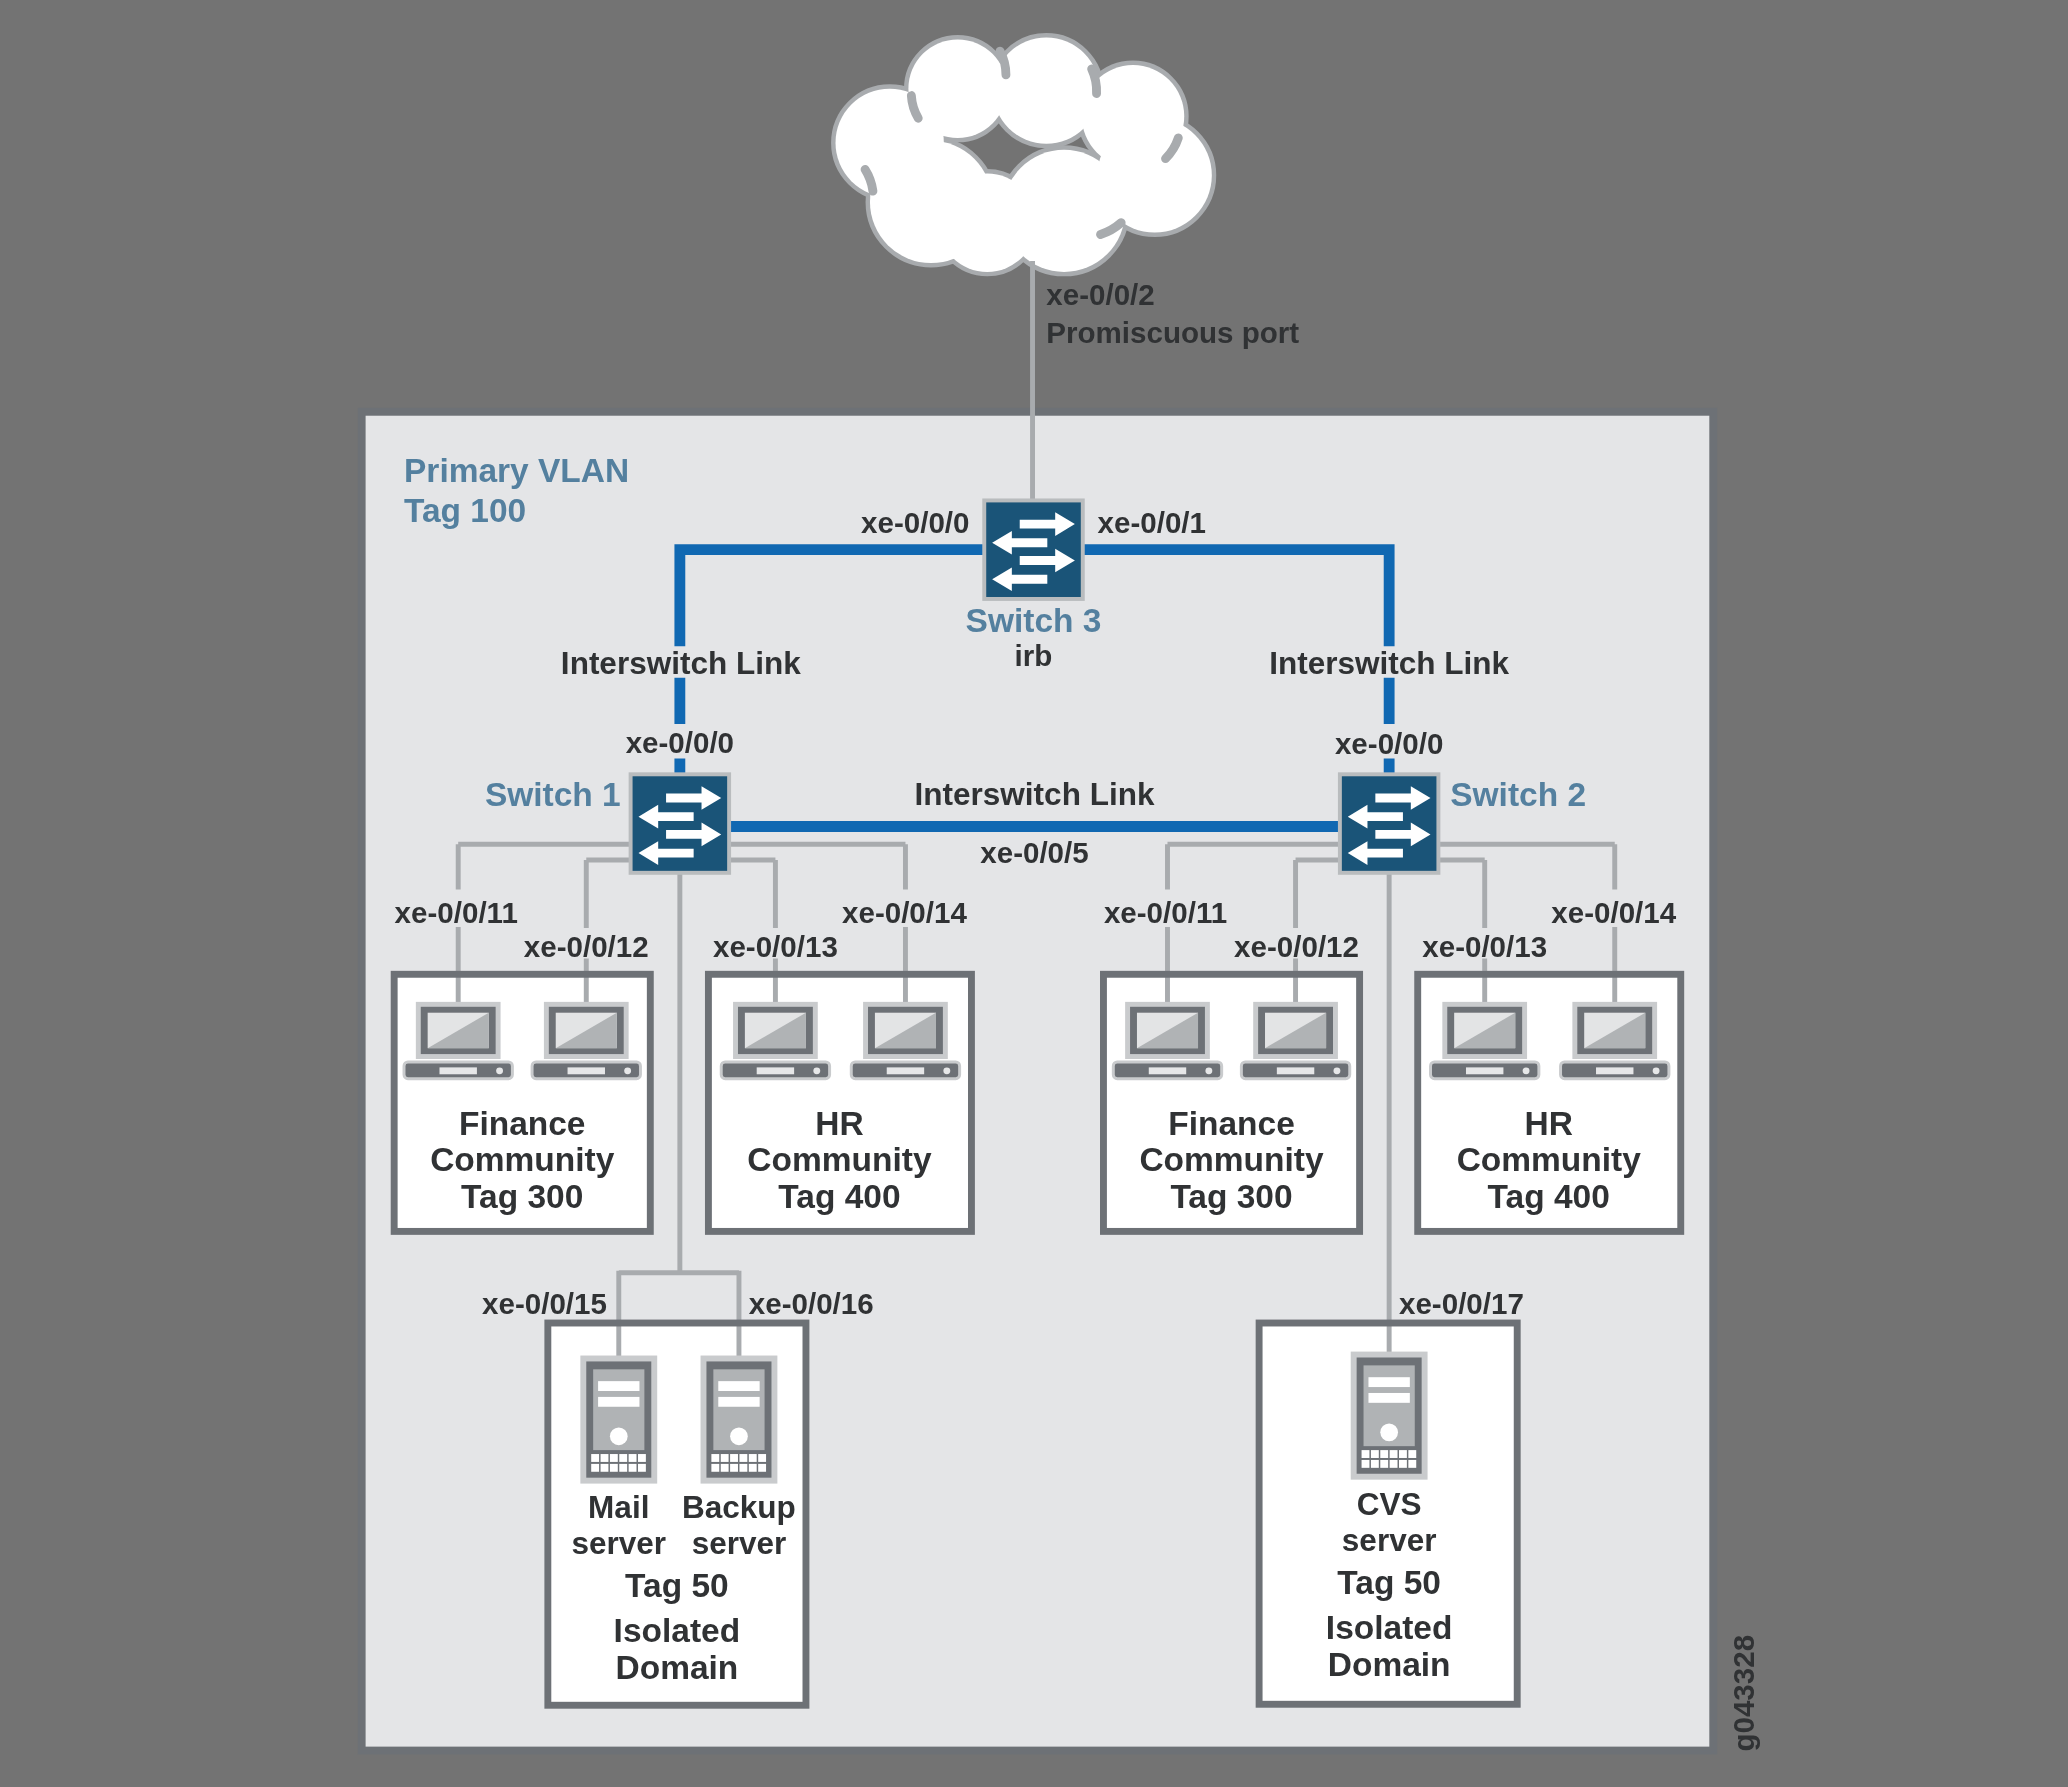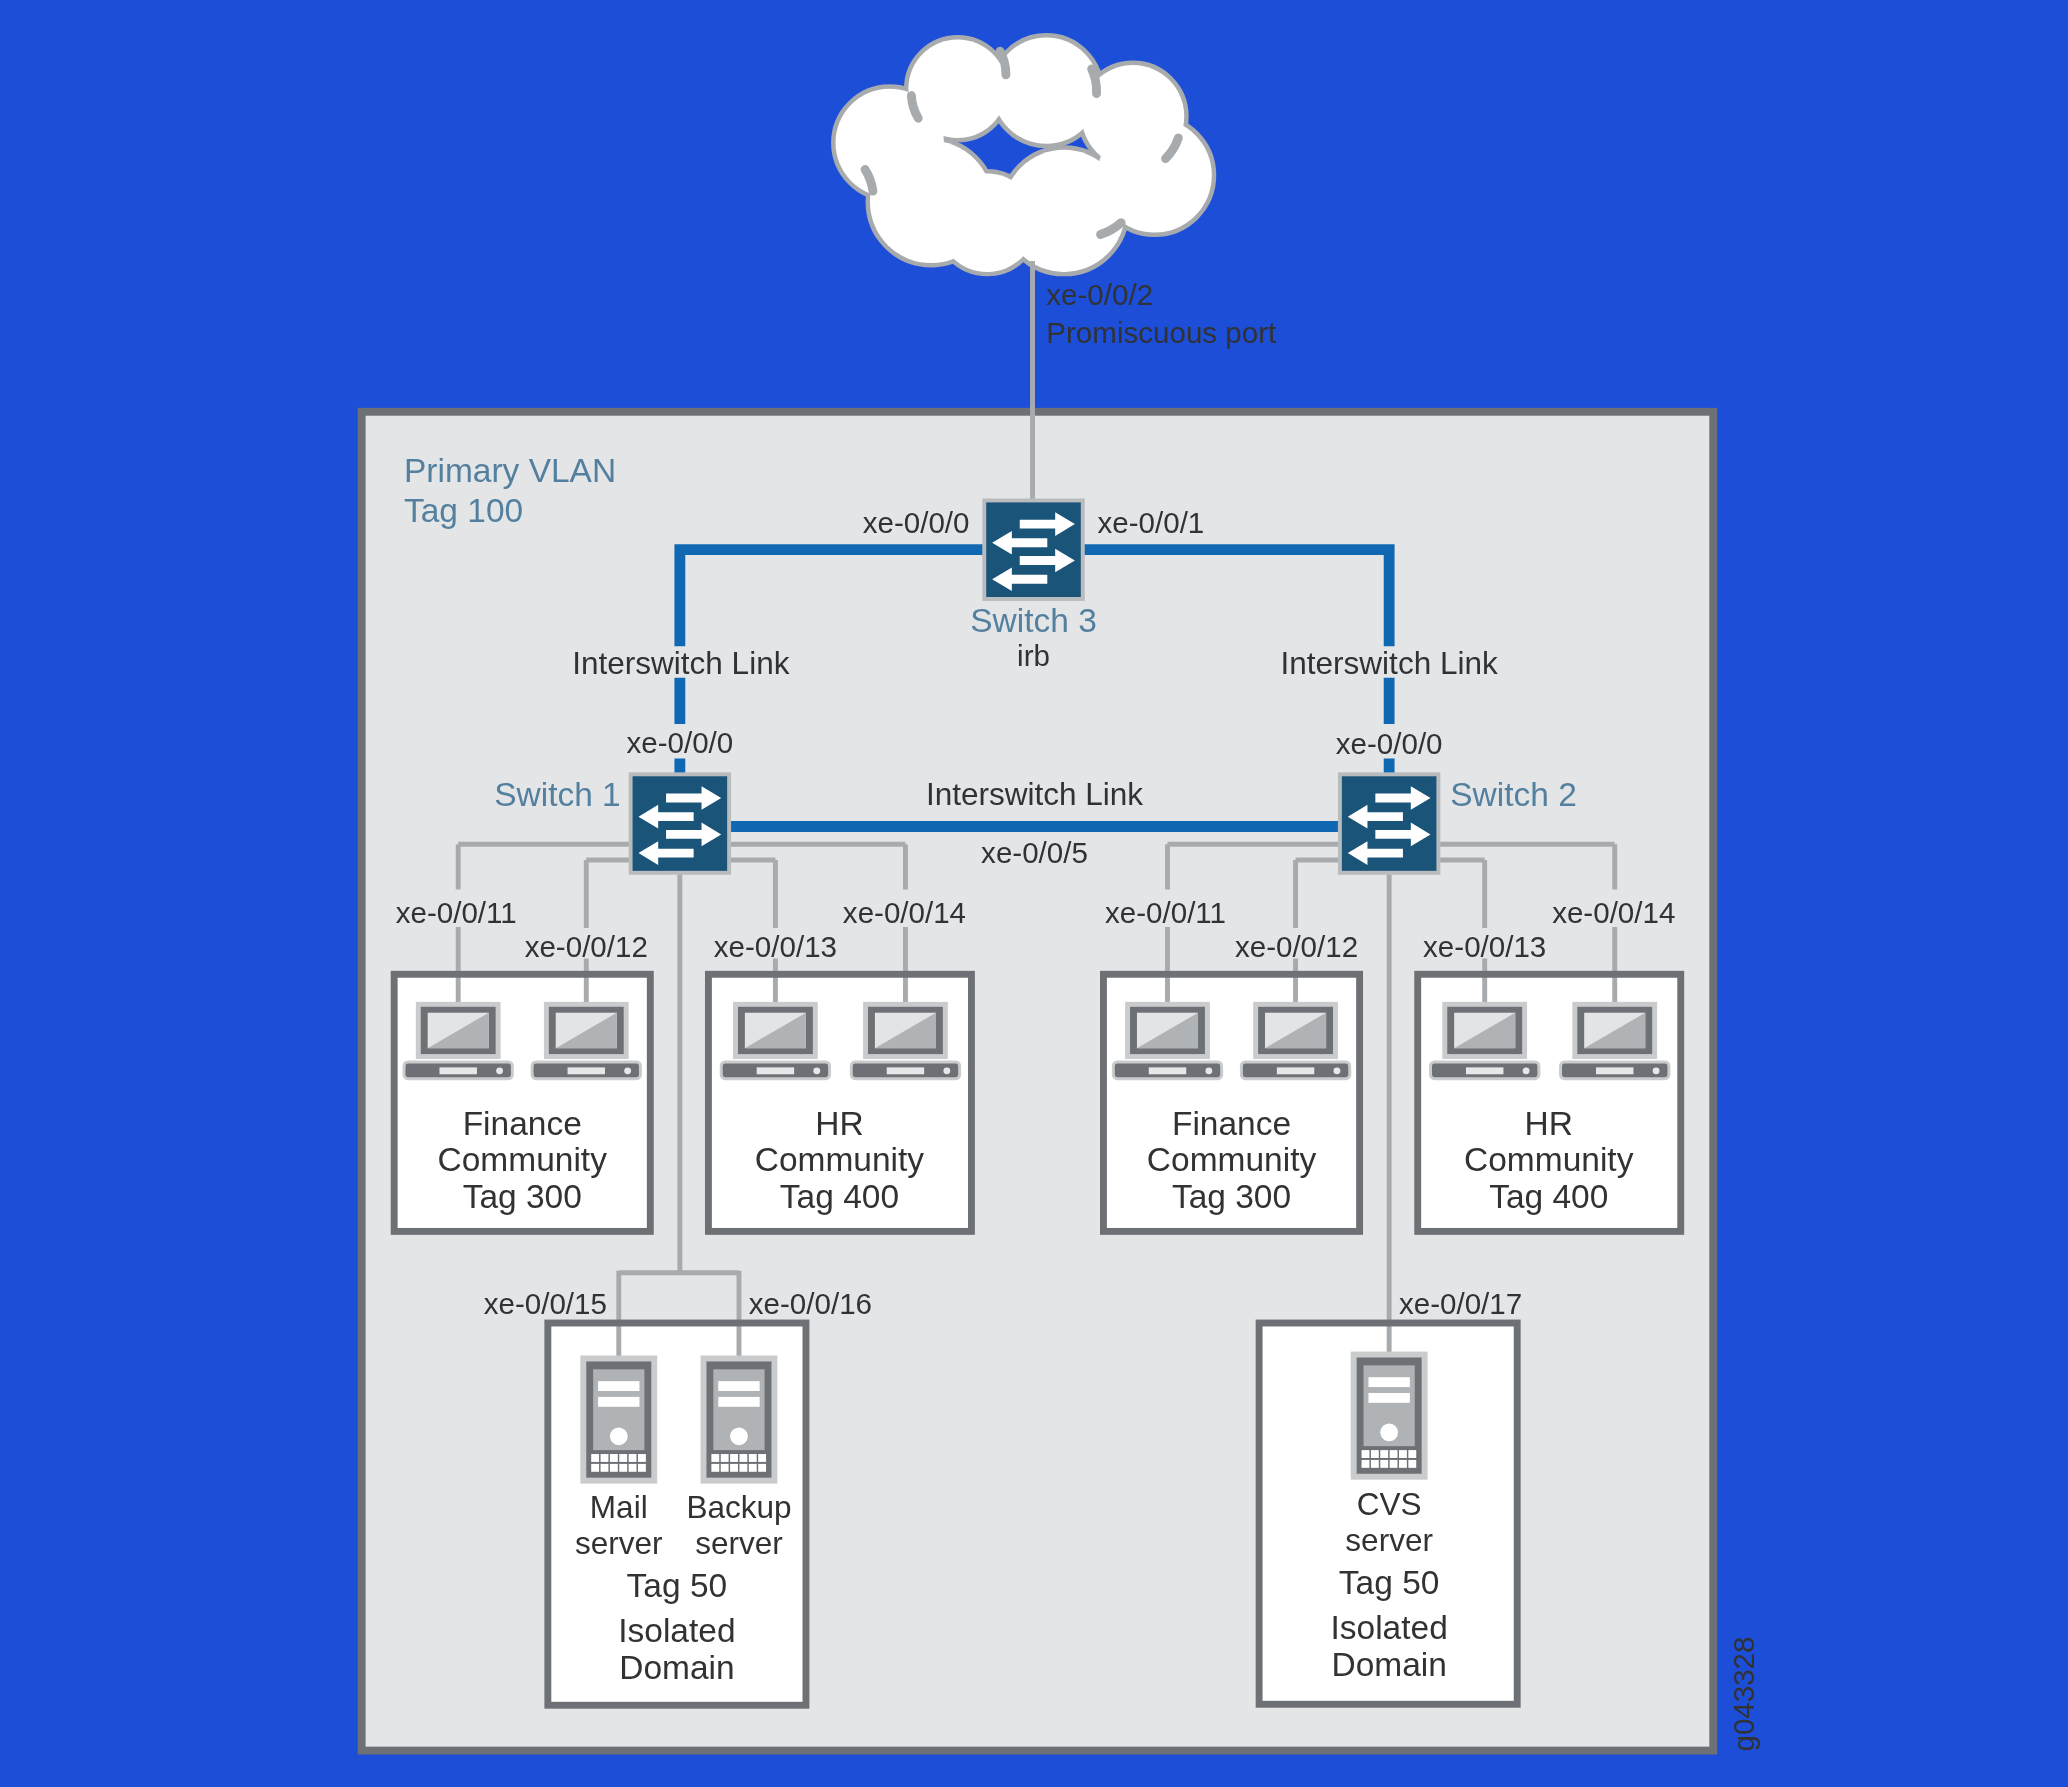--- a/index.html
+++ b/index.html
@@ -1,16 +1,16 @@
 <!DOCTYPE html>
 <html><head>
 <meta charset="utf-8">
 <style>
   html,body{margin:0;padding:0;background:#ffffff;}
-  .stage{position:relative;width:2069px;height:1788px;background:#1d4ed8;overflow:hidden;}
+  .stage{position:relative;width:2069px;height:1788px;background:#737373;overflow:hidden;font-weight:bold;}
   svg{display:block;}
   text{font-family:"Liberation Sans","DejaVu Sans",sans-serif;fill:#303234;}
   .s30{font-size:30px;}
   .s32{font-size:32px;}
   .s34{font-size:34px;}
   .steel{fill:#54809f;font-size:34px;}
   .mid{text-anchor:middle;}
   .end{text-anchor:end;}
   .gline{stroke:#a8abae;stroke-width:5;fill:none;}
   .bline{stroke:#1068b2;stroke-width:11;fill:none;}

